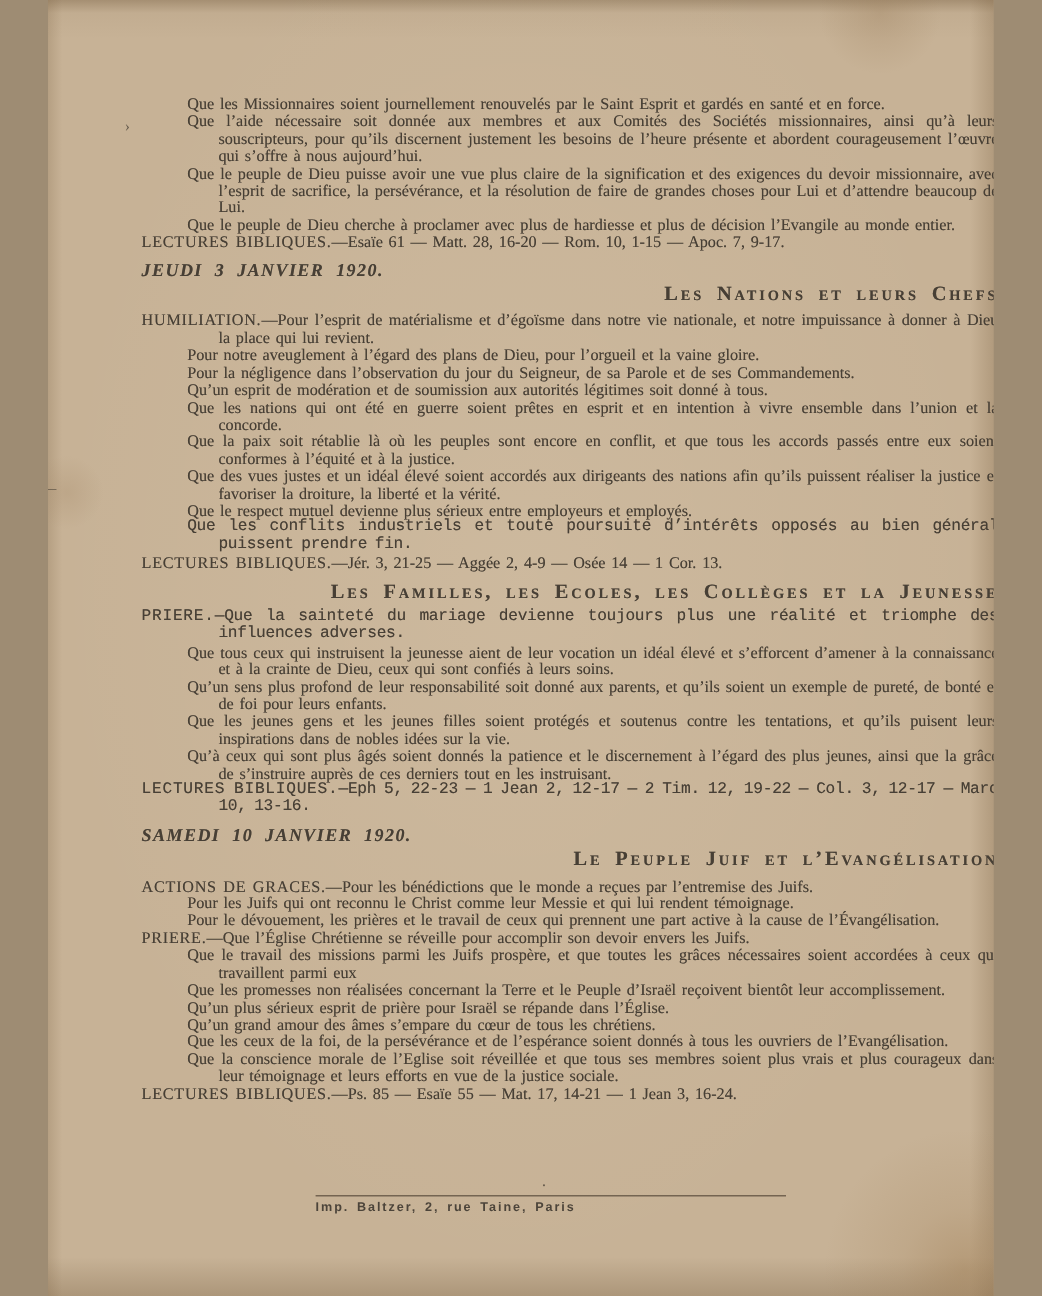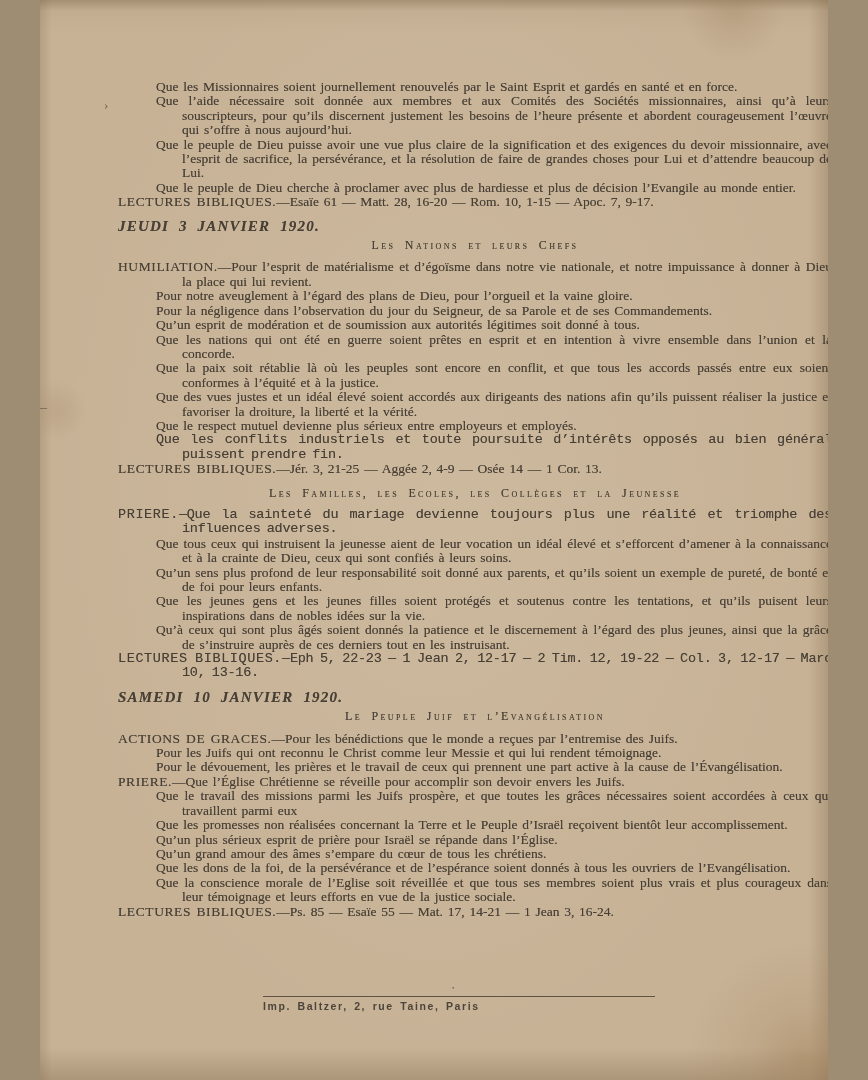--- a/index.html
+++ b/index.html
@@ -35,24 +35,24 @@
   .par.item{padding-left:64px;text-indent:-26px;}
   .par.condensed{word-spacing:-1.6px;letter-spacing:-0.25px;font-family:Liberation Mono, monospace;}
   .label{letter-spacing:0.6px;}
   .day-heading{
     margin:9px 0 5px;
     font-style:italic;font-weight:bold;
     font-size:15px;letter-spacing:1.2px;word-spacing:5px;
   }
   .subheading{
     margin:1px 0 8px;
-    text-align:center;
+    text-align:right;
     font-variant:small-caps;
-    font-weight:normal;
-    font-size:12px;
+    font-weight:bold;
+    font-size:17px;
     letter-spacing:2.4px;word-spacing:4px;
   }
   .section{margin-bottom:9px;}
   .footer-rule{
     position:absolute;left:223px;top:996px;width:392px;height:1px;
     background:rgba(70,58,45,0.8);
   }
   .footer-imprint{
     position:absolute;left:223px;top:1000px;width:392px;
     text-align:left;
@@ -103,21 +103,21 @@
           <div class="day-heading">SAMEDI 10 JANVIER 1920.</div>
           <div class="subheading">Le Peuple Juif et l’Evangélisation</div>
           <p class="par labeled"><span class="label">ACTIONS DE GRACES.</span>—Pour les bénédictions que le monde a reçues par l’entremise des Juifs.</p>
           <p class="par item">Pour les Juifs qui ont reconnu le Christ comme leur Messie et qui lui rendent témoignage.</p>
           <p class="par item">Pour le dévouement, les prières et le travail de ceux qui prennent une part active à la cause de l’Évangélisation.</p>
           <p class="par labeled"><span class="label">PRIERE.</span>—Que l’Église Chrétienne se réveille pour accomplir son devoir envers les Juifs.</p>
           <p class="par item">Que le travail des missions parmi les Juifs prospère, et que toutes les grâces nécessaires soient accordées à ceux qui travaillent parmi eux</p>
           <p class="par item">Que les promesses non réalisées concernant la Terre et le Peuple d’Israël reçoivent bientôt leur accomplissement.</p>
           <p class="par item">Qu’un plus sérieux esprit de prière pour Israël se répande dans l’Église.</p>
           <p class="par item">Qu’un grand amour des âmes s’empare du cœur de tous les chrétiens.</p>
-          <p class="par item">Que les dons de la foi, de la persévérance et de l’espérance soient donnés à tous les ouvriers de l’Evangélisation.</p>
+          <p class="par item">Que les ceux de la foi, de la persévérance et de l’espérance soient donnés à tous les ouvriers de l’Evangélisation.</p>
           <p class="par item">Que la conscience morale de l’Eglise soit réveillée et que tous ses membres soient plus vrais et plus courageux dans leur témoignage et leurs efforts en vue de la justice sociale.</p>
           <p class="par labeled"><span class="label">LECTURES BIBLIQUES.</span>—Ps. 85 — Esaïe 55 — Mat. 17, 14-21 — 1 Jean 3, 16-24.</p>
         </div>
       </div>
   </div>
   <div class="footer-rule"></div>
   <div class="footer-imprint">Imp. Baltzer, 2, rue Taine, Paris</div>
 <span class="scan-mark" style="left: 64px; top: 98px; font-size: 13px;">›</span>
     <span class="scan-mark" style="left: -6px; top: 400px; font-size: 13px;">—</span>
     <span class="scan-mark" style="left: 822px; top: 394px; font-size: 14px;">~</span>

